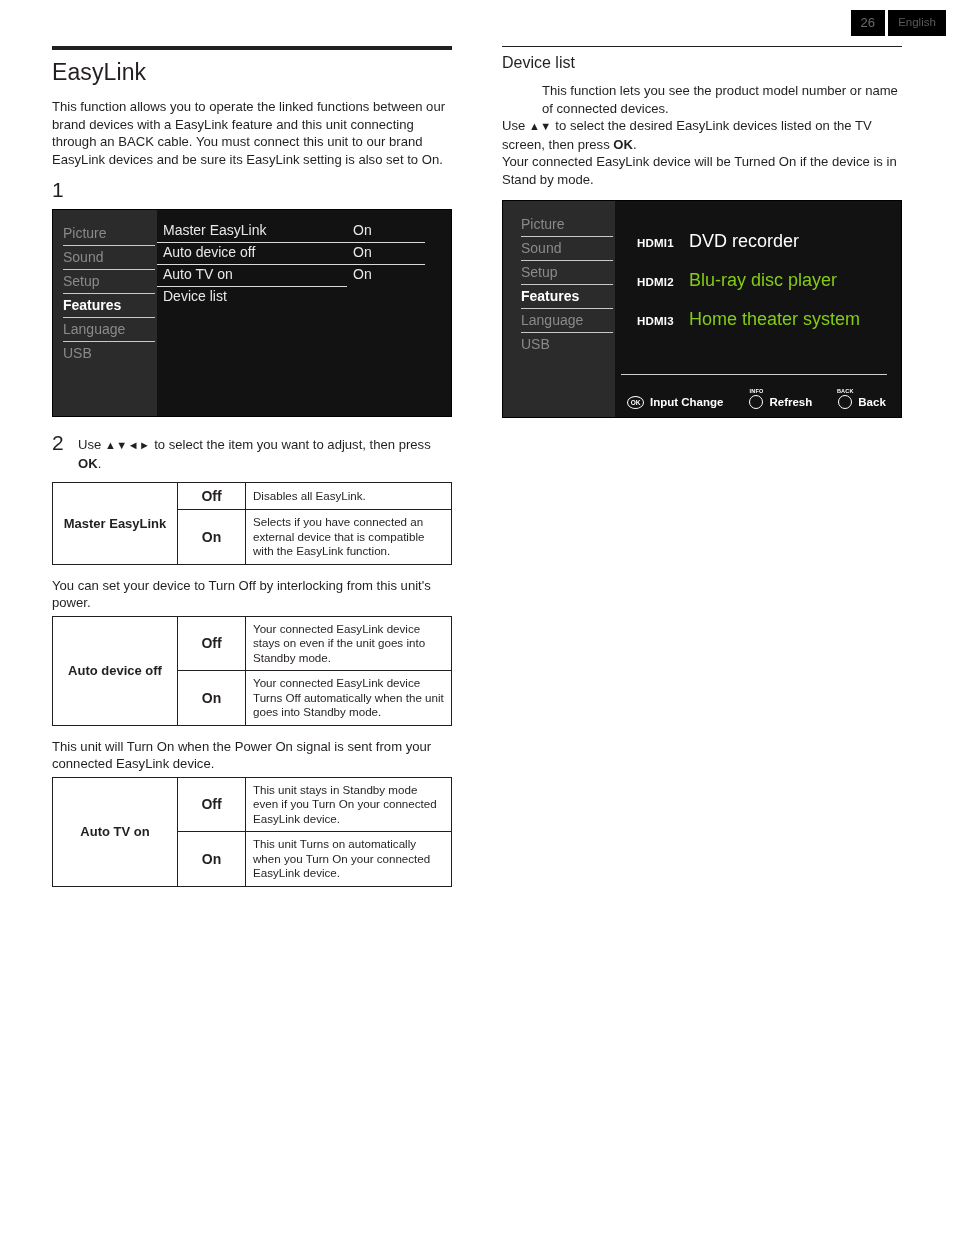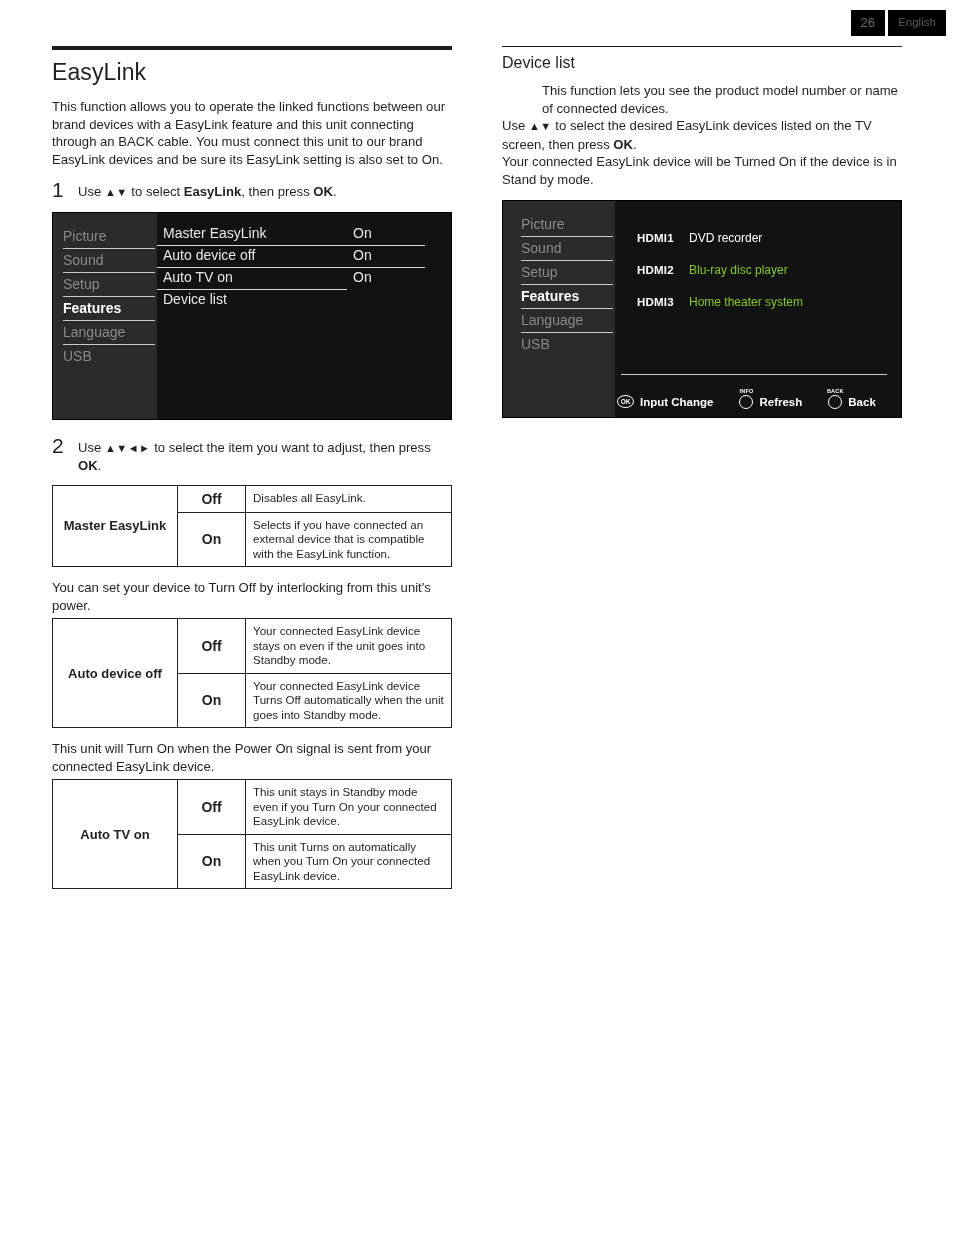--- a/index.html
+++ b/index.html
@@ -182,39 +182,39 @@
   .dev-port {
     width: 52px;
     flex: 0 0 52px;
     font-size: 11.5px;
     font-weight: bold;
     color: #ffffff;
     letter-spacing: 0.2px;
     margin-left: 12px;
   }
   .dev-name {
-    font-size: 12px;
+    font-size: 18px;
     color: #ffffff;
   }
   .dev-row.dim .dev-name { color: #84cc16; }
   .dev-row.dim .dev-port { color: #ffffff; }
 
   .osd-footer-rule {
     position: absolute;
     left: 6px; right: 14px;
     bottom: 42px;
     height: 1px;
     background: #cfcfcf;
   }
   .osd-footer {
     position: absolute;
-    left: 2px; right: 8px;
+    left: 12px; right: 8px;
     bottom: 8px;
     display: flex;
-    align-items: flex-start;
+    align-items: center;
     gap: 26px;
   }
   .fbtn {
     display: flex;
     align-items: center;
     gap: 6px;
     position: relative;
   }
   .fbtn-label {
     font-size: 11.5px;
@@ -293,27 +293,20 @@
 <div class="col col-left">
 
   <div class="rule-thick"></div>
 
   <h1 class="heading">EasyLink</h1>
 
   <p class="body">This function allows you to operate the linked functions between our brand devices with a EasyLink feature and this unit connecting through an BACK cable. You must connect this unit to our brand EasyLink devices and be sure its EasyLink setting is also set to On.</p>
 
   <div class="step">
     <div class="step-num">1</div>
-    <div class="step-text">
-      <span>Use</span>
-      <span class="arrows">▲▼</span>
-      <span>to select</span>
-      <span class="b">EasyLink</span><span>, then press</span>
-      <span class="b">OK</span><span>.</span>
-    </div>
   </div>
 
   <div class="osd osd-left">
     <div class="osd-sidebar">
       <div class="osd-sidebar-inner">
         <div class="osd-menu-item">Picture</div>
         <div class="osd-menu-item">Sound</div>
         <div class="osd-menu-item">Setup</div>
         <div class="osd-menu-item sel">Features</div>
         <div class="osd-menu-item">Language</div>

